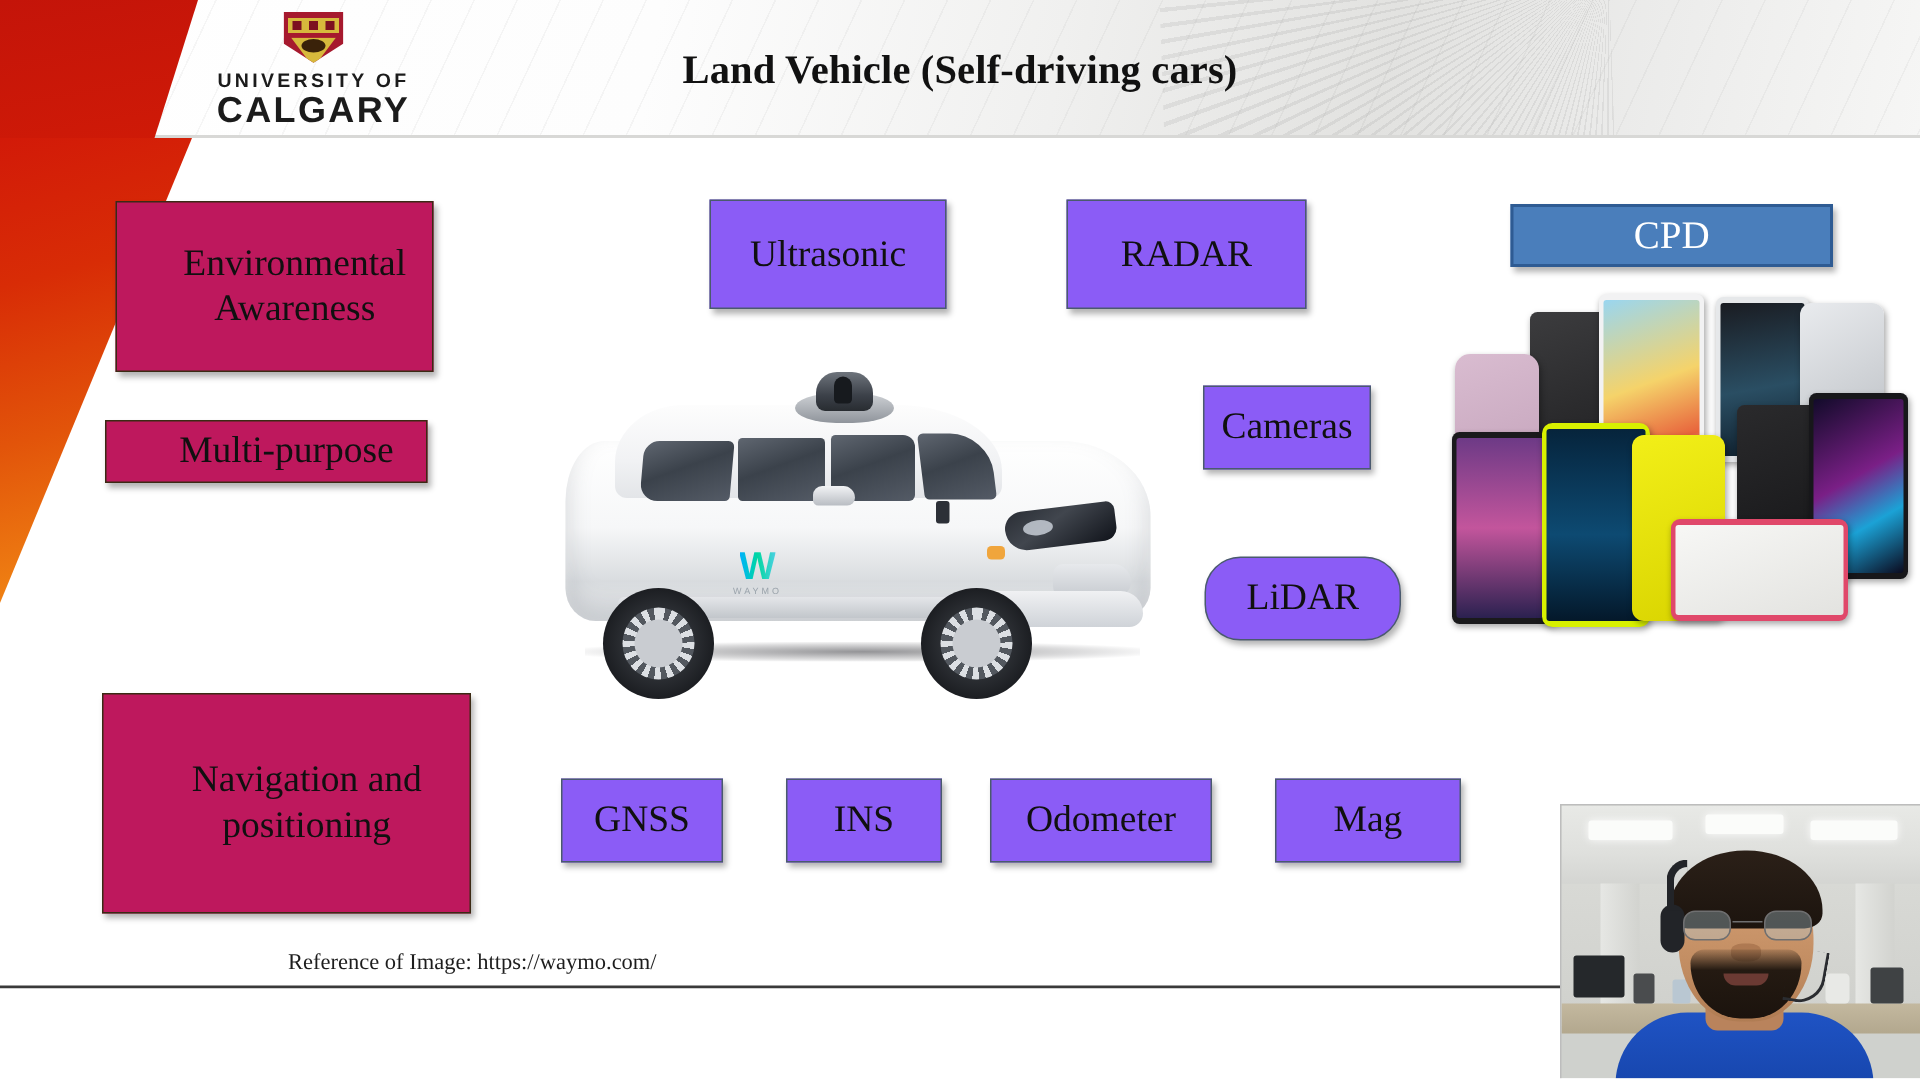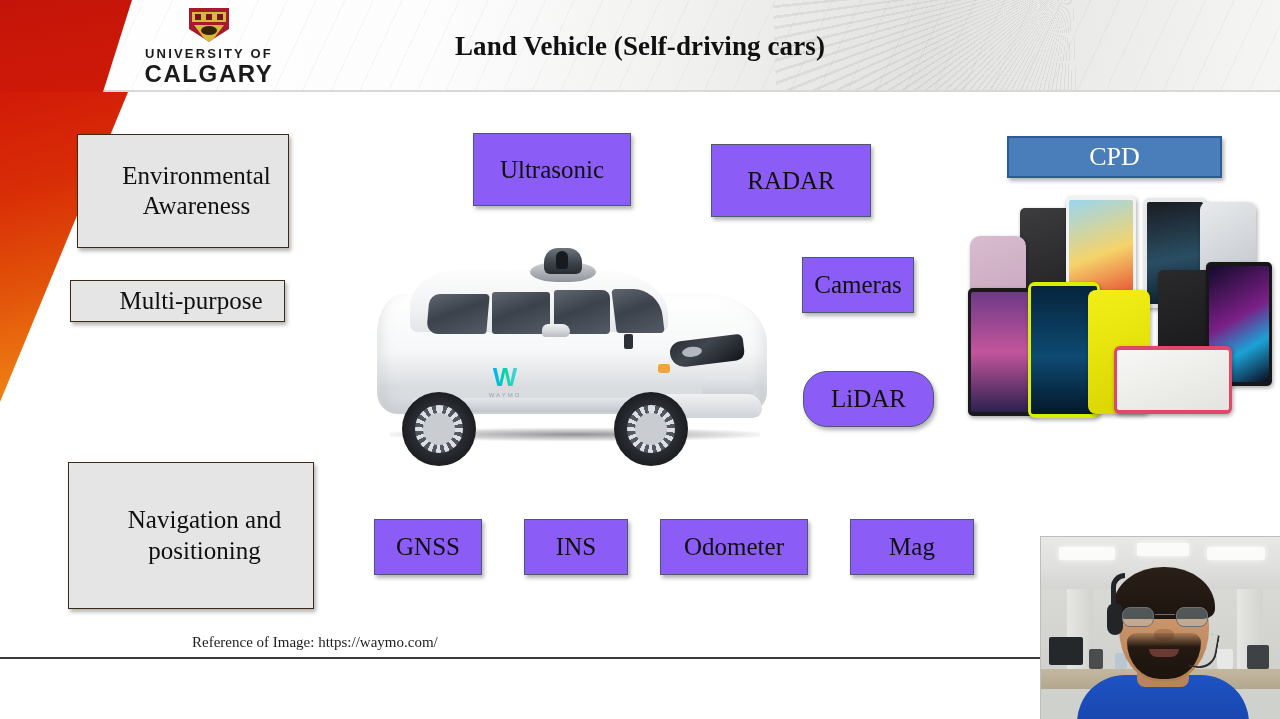--- a/index.html
+++ b/index.html
@@ -110,21 +110,21 @@
   
   .box {
     position: absolute;
     display: flex; align-items: center; justify-content: center;
     text-align: center;
     font-family: "Liberation Serif", serif;
     color: #101010;
     box-shadow: 2px 3px 4px rgba(0,0,0,0.30);
   }
   .box.orange {
-    background: #e5e5e5;
+    background: #be185d;
     border: 1.5px solid #3b2a14;
     font-size: 25px;
     line-height: 1.22;
     padding-left: 27px;
   }
   .box.blue {
     background: #8b5cf6;
     border: 1.5px solid #4a5a6e;
     font-size: 25px;
   }
@@ -426,21 +426,21 @@
 
 
   <div class="box orange" style="left:68px; top:462px; width:246px; height:147px;">
     <span>Navigation and positioning</span>
   </div>
 
   <div class="box blue" style="left:473px; top:133px; width:158px; height:73px;">
     <span>Ultrasonic</span>
   </div>
 
-  <div class="box blue" style="left:711px; top:144px; width:160px; height:73px;font-family:Liberation Serif, serif;">
+  <div class="box blue" style="left:711px; top:133px; width:160px; height:73px;font-family:Liberation Serif, serif;">
     <span>RADAR</span>
   </div>
 
   <div class="box accent" style="left:1007px; top:136px; width:215px; height:42px;">
     <span>CPD</span>
   </div>
 
   <div class="box blue" style="left:802px; top:257px; width:112px; height:56px;">
     <span>Cameras</span>
   </div>

